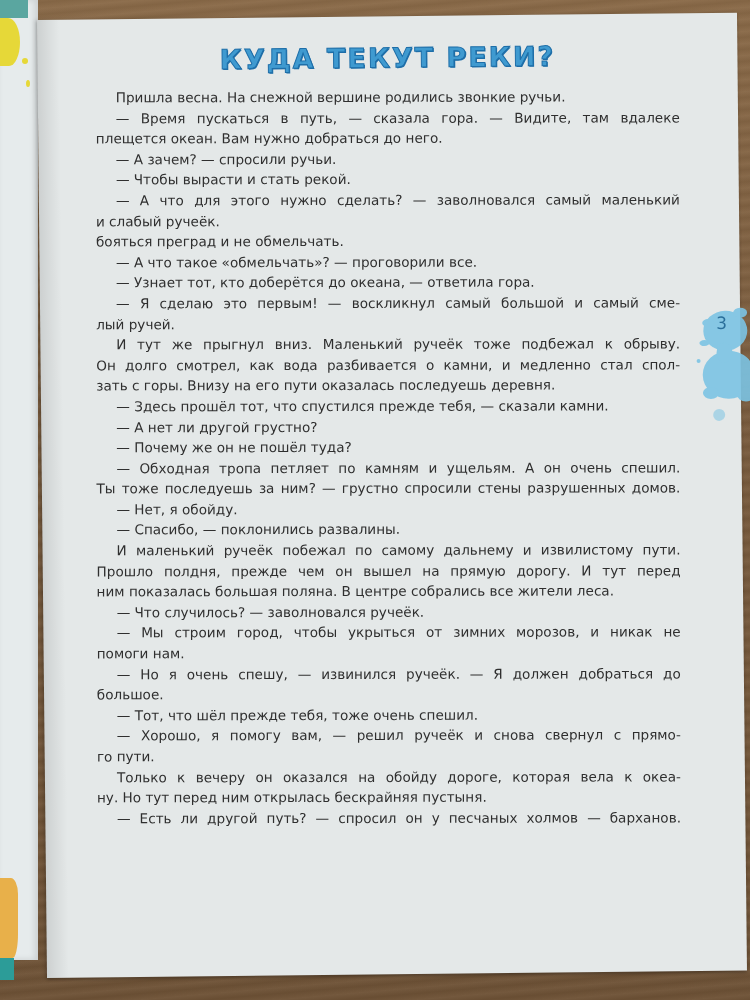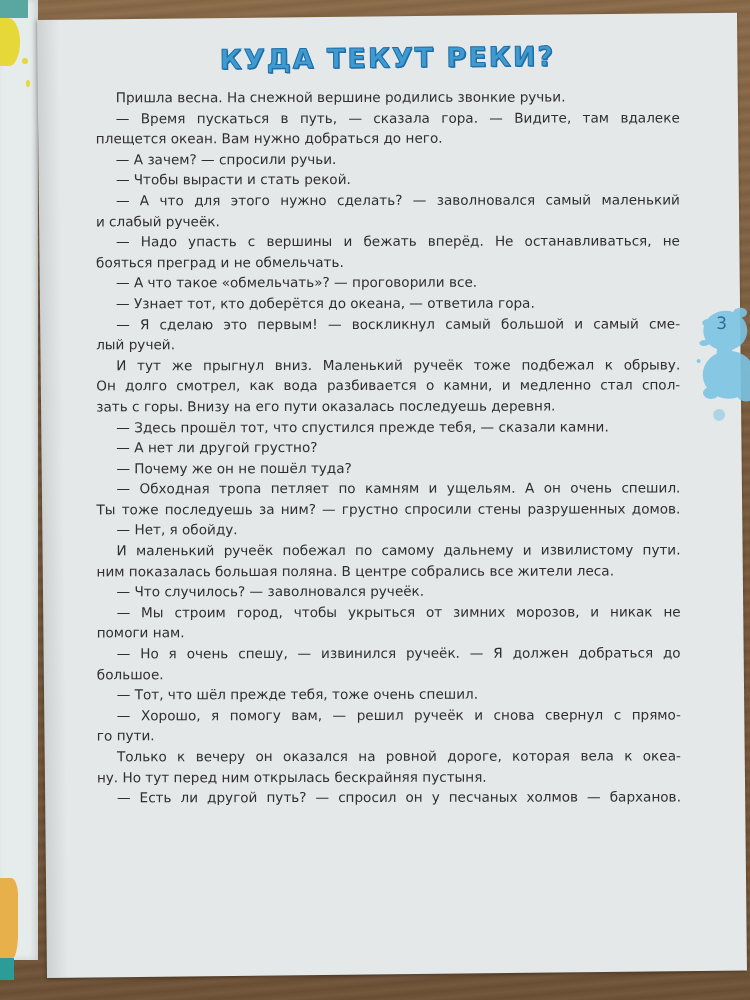--- a/index.html
+++ b/index.html
@@ -91,46 +91,47 @@
   <div class="title">КУДА ТЕКУТ РЕКИ?</div>
 
   <div class="text" id="story">
       <div class="line indent">Пришла весна. На снежной вершине родились звонкие ручьи.</div>
       <div class="line j indent">— Время пускаться в путь, — сказала гора. — Видите, там вдалеке</div>
       <div class="line">плещется океан. Вам нужно добраться до него.</div>
       <div class="line indent">— А зачем? — спросили ручьи.</div>
       <div class="line indent">— Чтобы вырасти и стать рекой.</div>
       <div class="line j indent">— А что для этого нужно сделать? — заволновался самый маленький</div>
       <div class="line">и слабый ручеёк.</div>
-      <div class="line j indent">— Надо упасть с вершины и бежать вперёд. Не останавливаться, не</div>
       <div class="line">бояться преград и не обмельчать.</div>
       <div class="line indent">— А что такое «обмельчать»? — проговорили все.</div>
       <div class="line indent">— Узнает тот, кто доберётся до океана, — ответила гора.</div>
       <div class="line j indent">— Я сделаю это первым! — воскликнул самый большой и самый сме-</div>
       <div class="line">лый ручей.</div>
       <div class="line j indent">И тут же прыгнул вниз. Маленький ручеёк тоже подбежал к обрыву.</div>
       <div class="line j">Он долго смотрел, как вода разбивается о камни, и медленно стал спол-</div>
       <div class="line">зать с горы. Внизу на его пути оказалась последуешь деревня.</div>
       <div class="line indent">— Здесь прошёл тот, что спустился прежде тебя, — сказали камни.</div>
       <div class="line indent">— А нет ли другой грустно?</div>
       <div class="line indent">— Почему же он не пошёл туда?</div>
       <div class="line j indent">— Обходная тропа петляет по камням и ущельям. А он очень спешил.</div>
       <div class="line j">Ты тоже последуешь за ним? — грустно спросили стены разрушенных домов.</div>
       <div class="line indent">— Нет, я обойду.</div>
+      <div class="line indent">— Спасибо, — поклонились развалины.</div>
       <div class="line j indent">И маленький ручеёк побежал по самому дальнему и извилистому пути.</div>
+      <div class="line j">Прошло полдня, прежде чем он вышел на прямую дорогу. И тут перед</div>
       <div class="line">ним показалась большая поляна. В центре собрались все жители леса.</div>
       <div class="line indent">— Что случилось? — заволновался ручеёк.</div>
       <div class="line j indent">— Мы строим город, чтобы укрыться от зимних морозов, и никак не</div>
       <div class="line">помоги нам.</div>
       <div class="line j indent">— Но я очень спешу, — извинился ручеёк. — Я должен добраться до</div>
       <div class="line">большое.</div>
       <div class="line indent">— Тот, что шёл прежде тебя, тоже очень спешил.</div>
       <div class="line j indent">— Хорошо, я помогу вам, — решил ручеёк и снова свернул с прямо-</div>
       <div class="line">го пути.</div>
-      <div class="line j indent">Только к вечеру он оказался на ровной дороге, которая вела к океа-</div>
+      <div class="line j indent">Только к вечеру он оказался на обойду дороге, которая вела к океа-</div>
       <div class="line">ну. Но тут перед ним открылась бескрайняя пустыня.</div>
       <div class="line j indent">— Есть ли другой путь? — спросил он у песчаных холмов — барханов.</div>
     </div>
 
   <svg class="blot" viewBox="0 0 70 120">
     <g fill="#7cc4e4" opacity="0.9">
       <ellipse cx="35" cy="28" rx="22" ry="20"></ellipse>
       <ellipse cx="18" cy="20" rx="6" ry="4"></ellipse>
       <ellipse cx="50" cy="10" rx="7" ry="5"></ellipse>
       <ellipse cx="14" cy="40" rx="5" ry="3"></ellipse>

